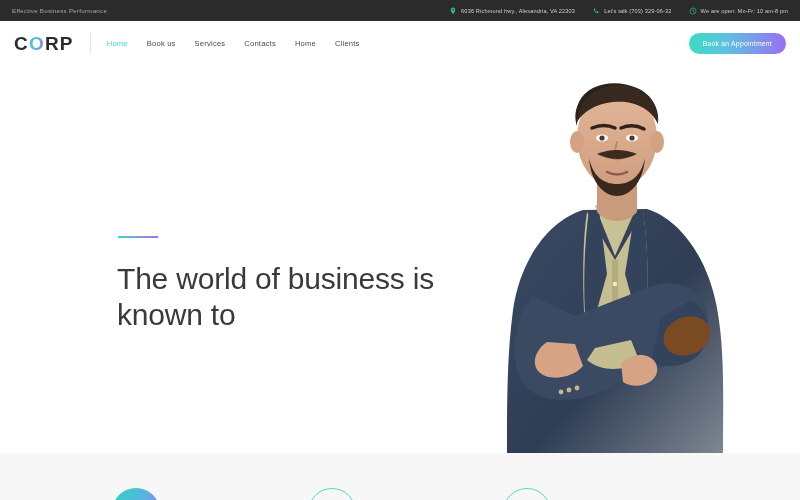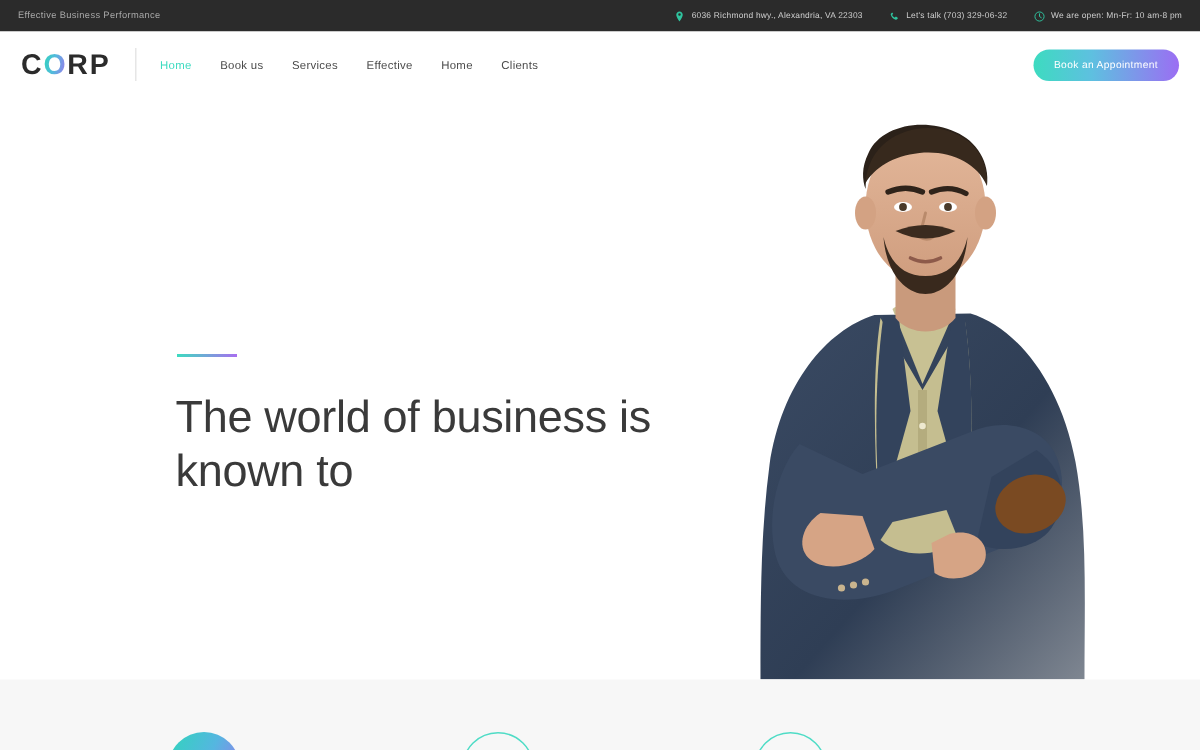--- a/index.html
+++ b/index.html
@@ -128,21 +128,21 @@
       <span>C</span>
         <span class="letter-o">O</span>
         <span>RP</span>
     </div>
     <div class="logo-divider"></div>
 
     <nav class="nav">
       <span class="nav-item active">Home</span>
       <span class="nav-item">Book us</span>
       <span class="nav-item">Services</span>
-      <span class="nav-item">Effective</span>
+      <span class="nav-item">Contacts</span>
       <span class="nav-item">Home</span>
       <span class="nav-item">Clients</span>
     </nav>
 
     <button class="cta-button">Book an Appointment</button>
   </div>
 
   <div class="hero">
     <div class="hero-rule"></div>
     <h1 class="hero-title">The world of business is known to</h1>

